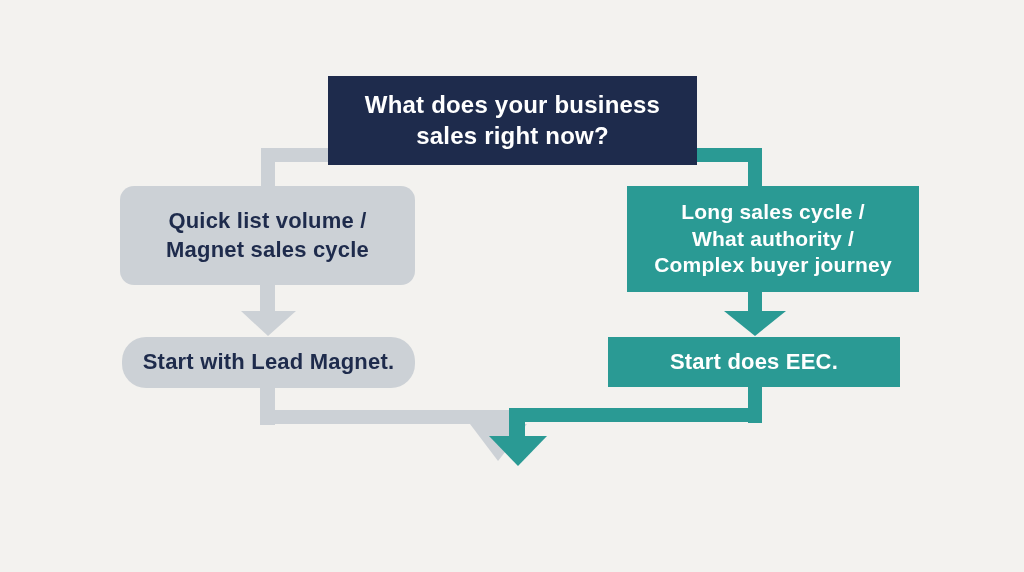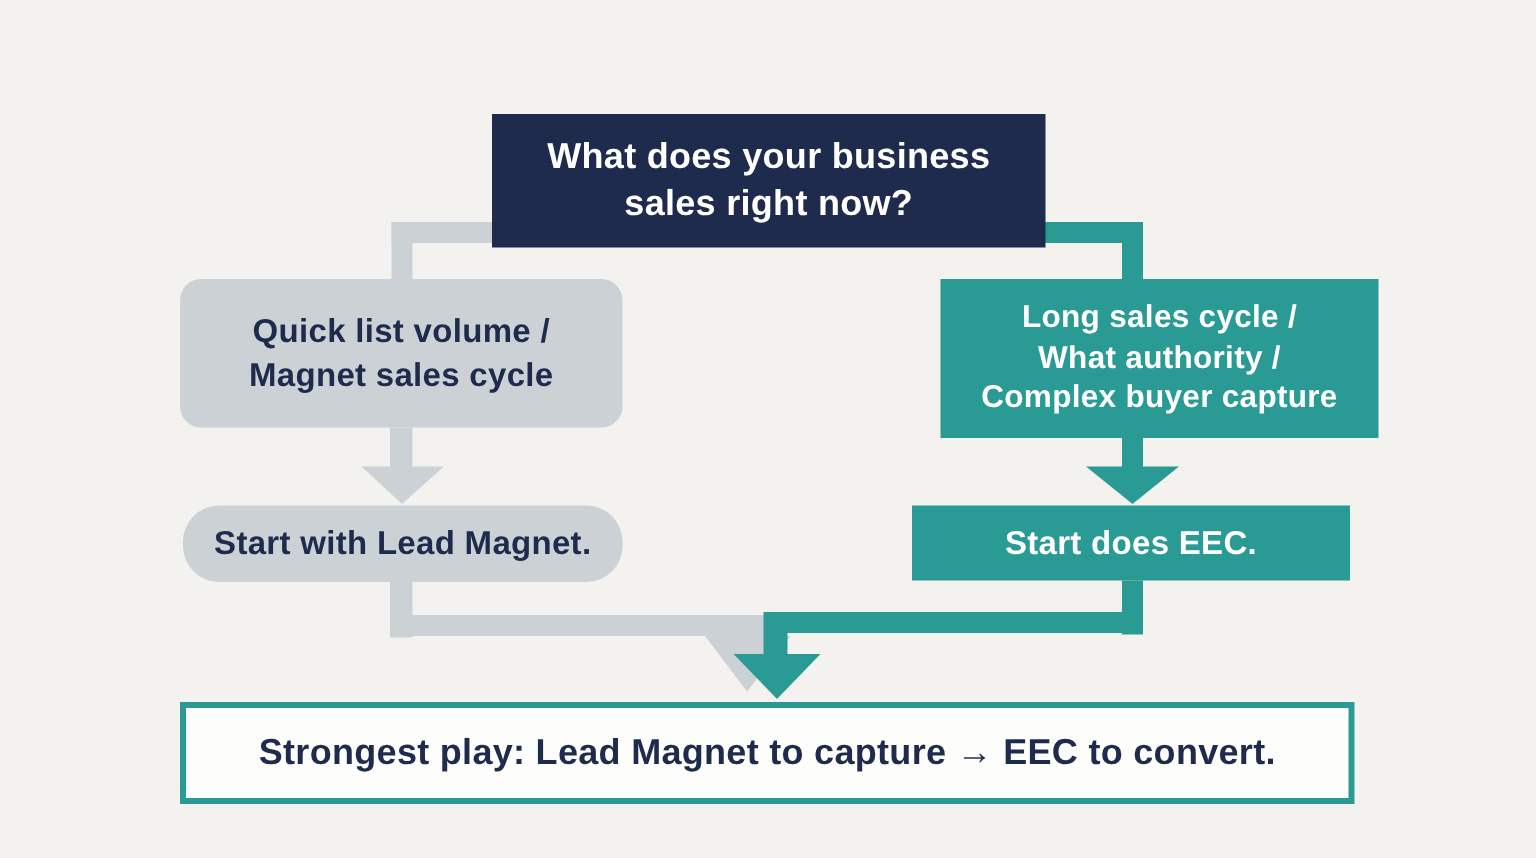--- a/index.html
+++ b/index.html
@@ -100,28 +100,25 @@
   </div>
 
   <div class="box cond-left">
     <div class="line">Quick list volume /</div>
     <div class="line">Magnet sales cycle</div>
   </div>
 
   <div class="box cond-right">
     <div class="line">Long sales cycle /</div>
     <div class="line">What authority /</div>
-    <div class="line">Complex buyer capture</div>
+    <div class="line">Complex buyer journey</div>
   </div>
 
   <div class="box result-left">
     <div class="line">Start with Lead Magnet.</div>
   </div>
 
   <div class="box result-right">
     <div class="line">Start does EEC.</div>
   </div>
 
-  <div class="box conclusion-box">
-    <div class="line">Strongest play: Lead Magnet to capture → EEC to convert.</div>
-  </div>
 
 </div>
 
 </body></html>

